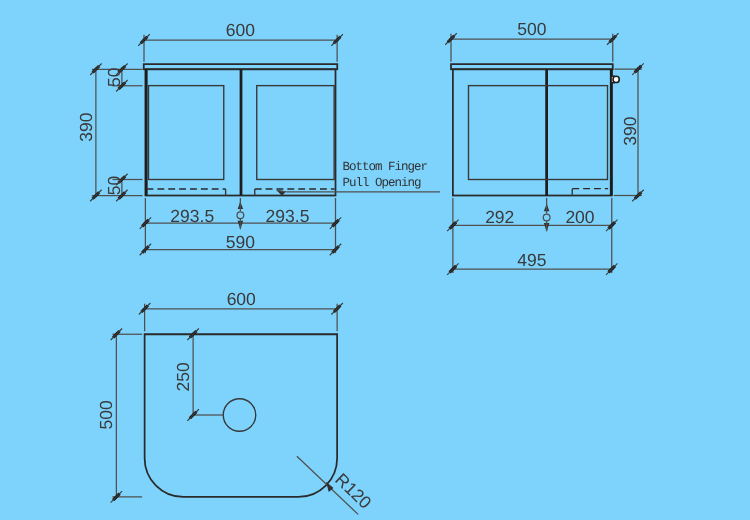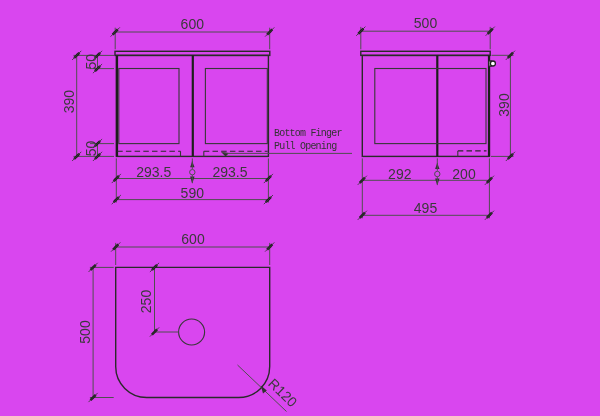--- a/index.html
+++ b/index.html
@@ -1,16 +1,16 @@
 <!DOCTYPE html>
 <html><head>
 <meta charset="utf-8">
 <style>
   html,body{margin:0;padding:0;background:#ffffff;}
-  #stage{position:relative;width:600px;height:416px;background:#d946ef;overflow:hidden;}
+  #stage{position:relative;width:600px;height:416px;background:#7dd3fc;overflow:hidden;}
   svg{position:absolute;left:0;top:0;}
   .dim{stroke:#4f4f4f;stroke-width:1;fill:none;}
   .geo{stroke:#2a2a2a;stroke-width:1.4;fill:none;}
   .thin{stroke:#383838;stroke-width:1.1;fill:none;}
   .thick{stroke:#1d1d1d;stroke-width:2.2;fill:none;}
   .dash{stroke:#2a2a2a;stroke-width:1.1;fill:none;stroke-dasharray:5.5 3.2;}
   .ar{fill:#303030;stroke:none;}
   text{font-family:"Liberation Sans", sans-serif;fill:#3a3a3a;-webkit-font-smoothing:antialiased;}
   .dt{font-size:14px;}
   .mono{font-family:"Liberation Mono", monospace;font-size:10px;letter-spacing:-0.8px;fill:#333;}

